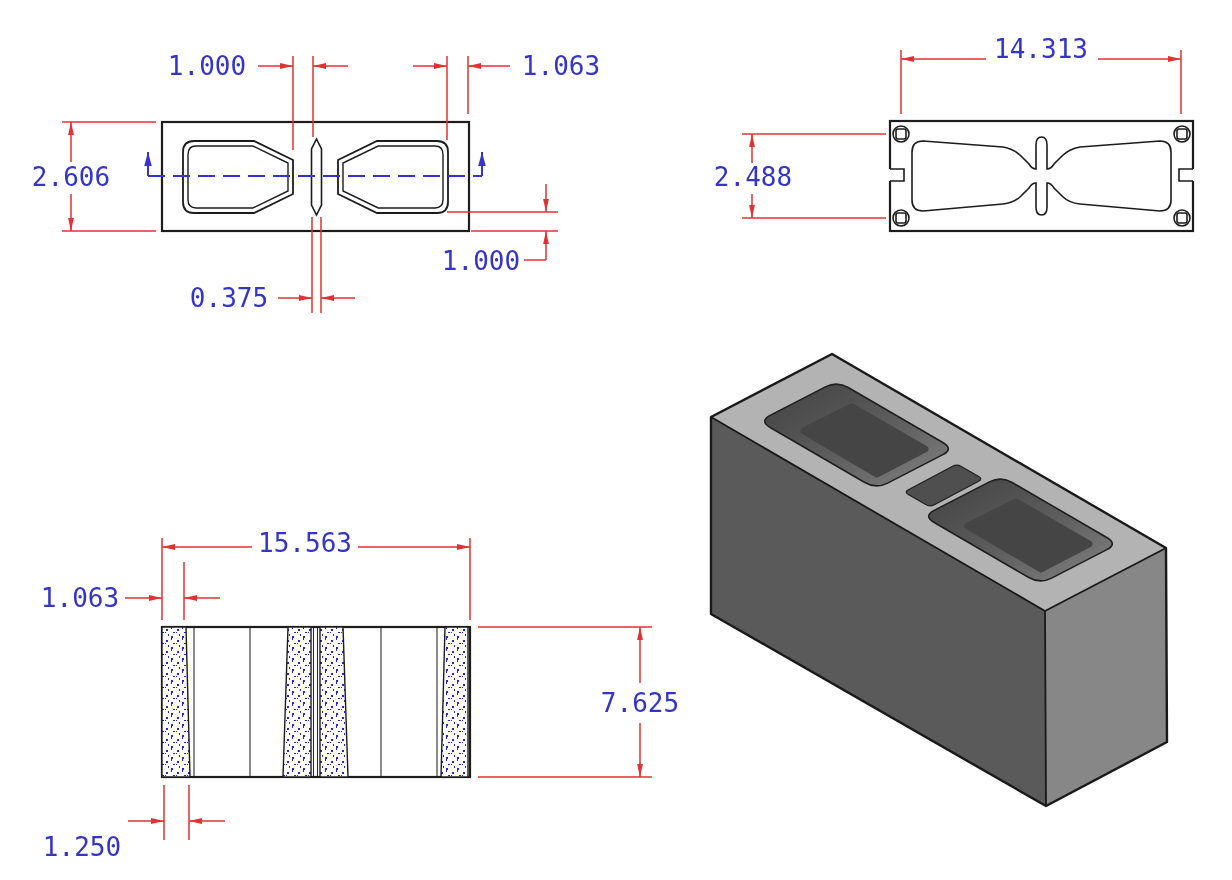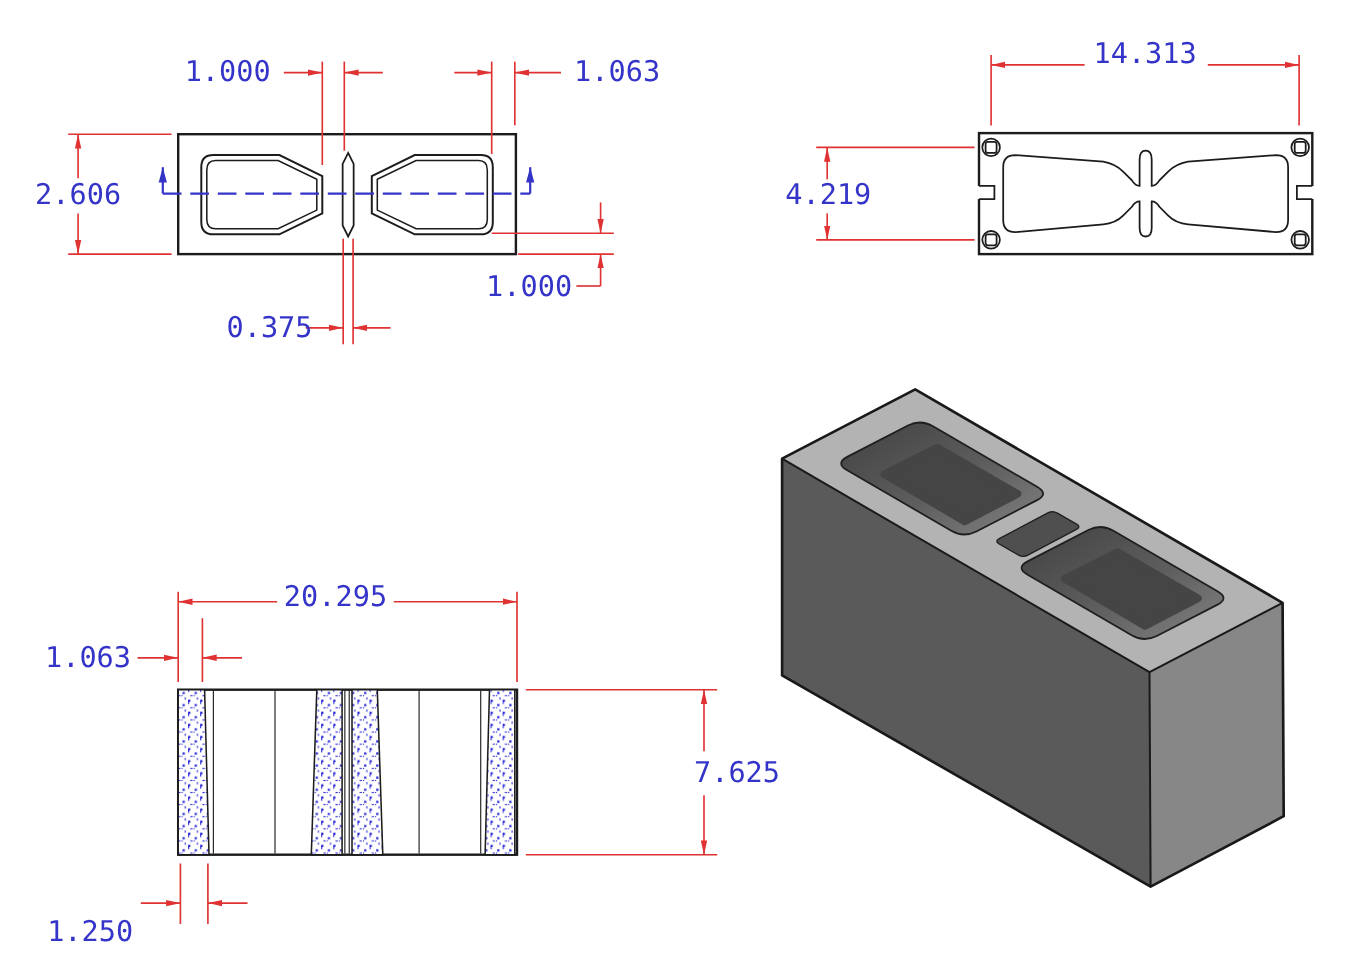--- a/index.html
+++ b/index.html
@@ -184,22 +184,22 @@
     <g stroke="#191919" fill="none">
       <path d="M711,417 L832,354 L1166,548 L1167,742 L1046,806 L711,614 Z" stroke-width="2.4"></path>
       <path d="M711,417 L1045,611 M1045,611 L1166,548 M1045,611 L1046,806" stroke-width="1.8"></path>
     </g>
   </g>
 </svg>
 
 <div class="dim" style="left:207px;top:66px">1.000</div>
 <div class="dim" style="left:561px;top:66px">1.063</div>
 <div class="dim" style="left:71px;top:177px">2.606</div>
-<div class="dim" style="left:245px;top:298px">0.375</div>
+<div class="dim" style="left:229px;top:298px">0.375</div>
 <div class="dim" style="left:481px;top:261px">1.000</div>
 <div class="dim" style="left:1041px;top:49px">14.313</div>
-<div class="dim" style="left:753px;top:177px">4.219</div>
-<div class="dim" style="left:305px;top:543px">20.295</div>
+<div class="dim" style="left:753px;top:177px">2.488</div>
+<div class="dim" style="left:305px;top:543px">15.563</div>
 <div class="dim" style="left:80px;top:598px">1.063</div>
-<div class="dim" style="left:670px;top:703px">7.625</div>
+<div class="dim" style="left:640px;top:703px">7.625</div>
 <div class="dim" style="left:82px;top:847px">1.250</div>
 
 </div>
 
 </body></html>

